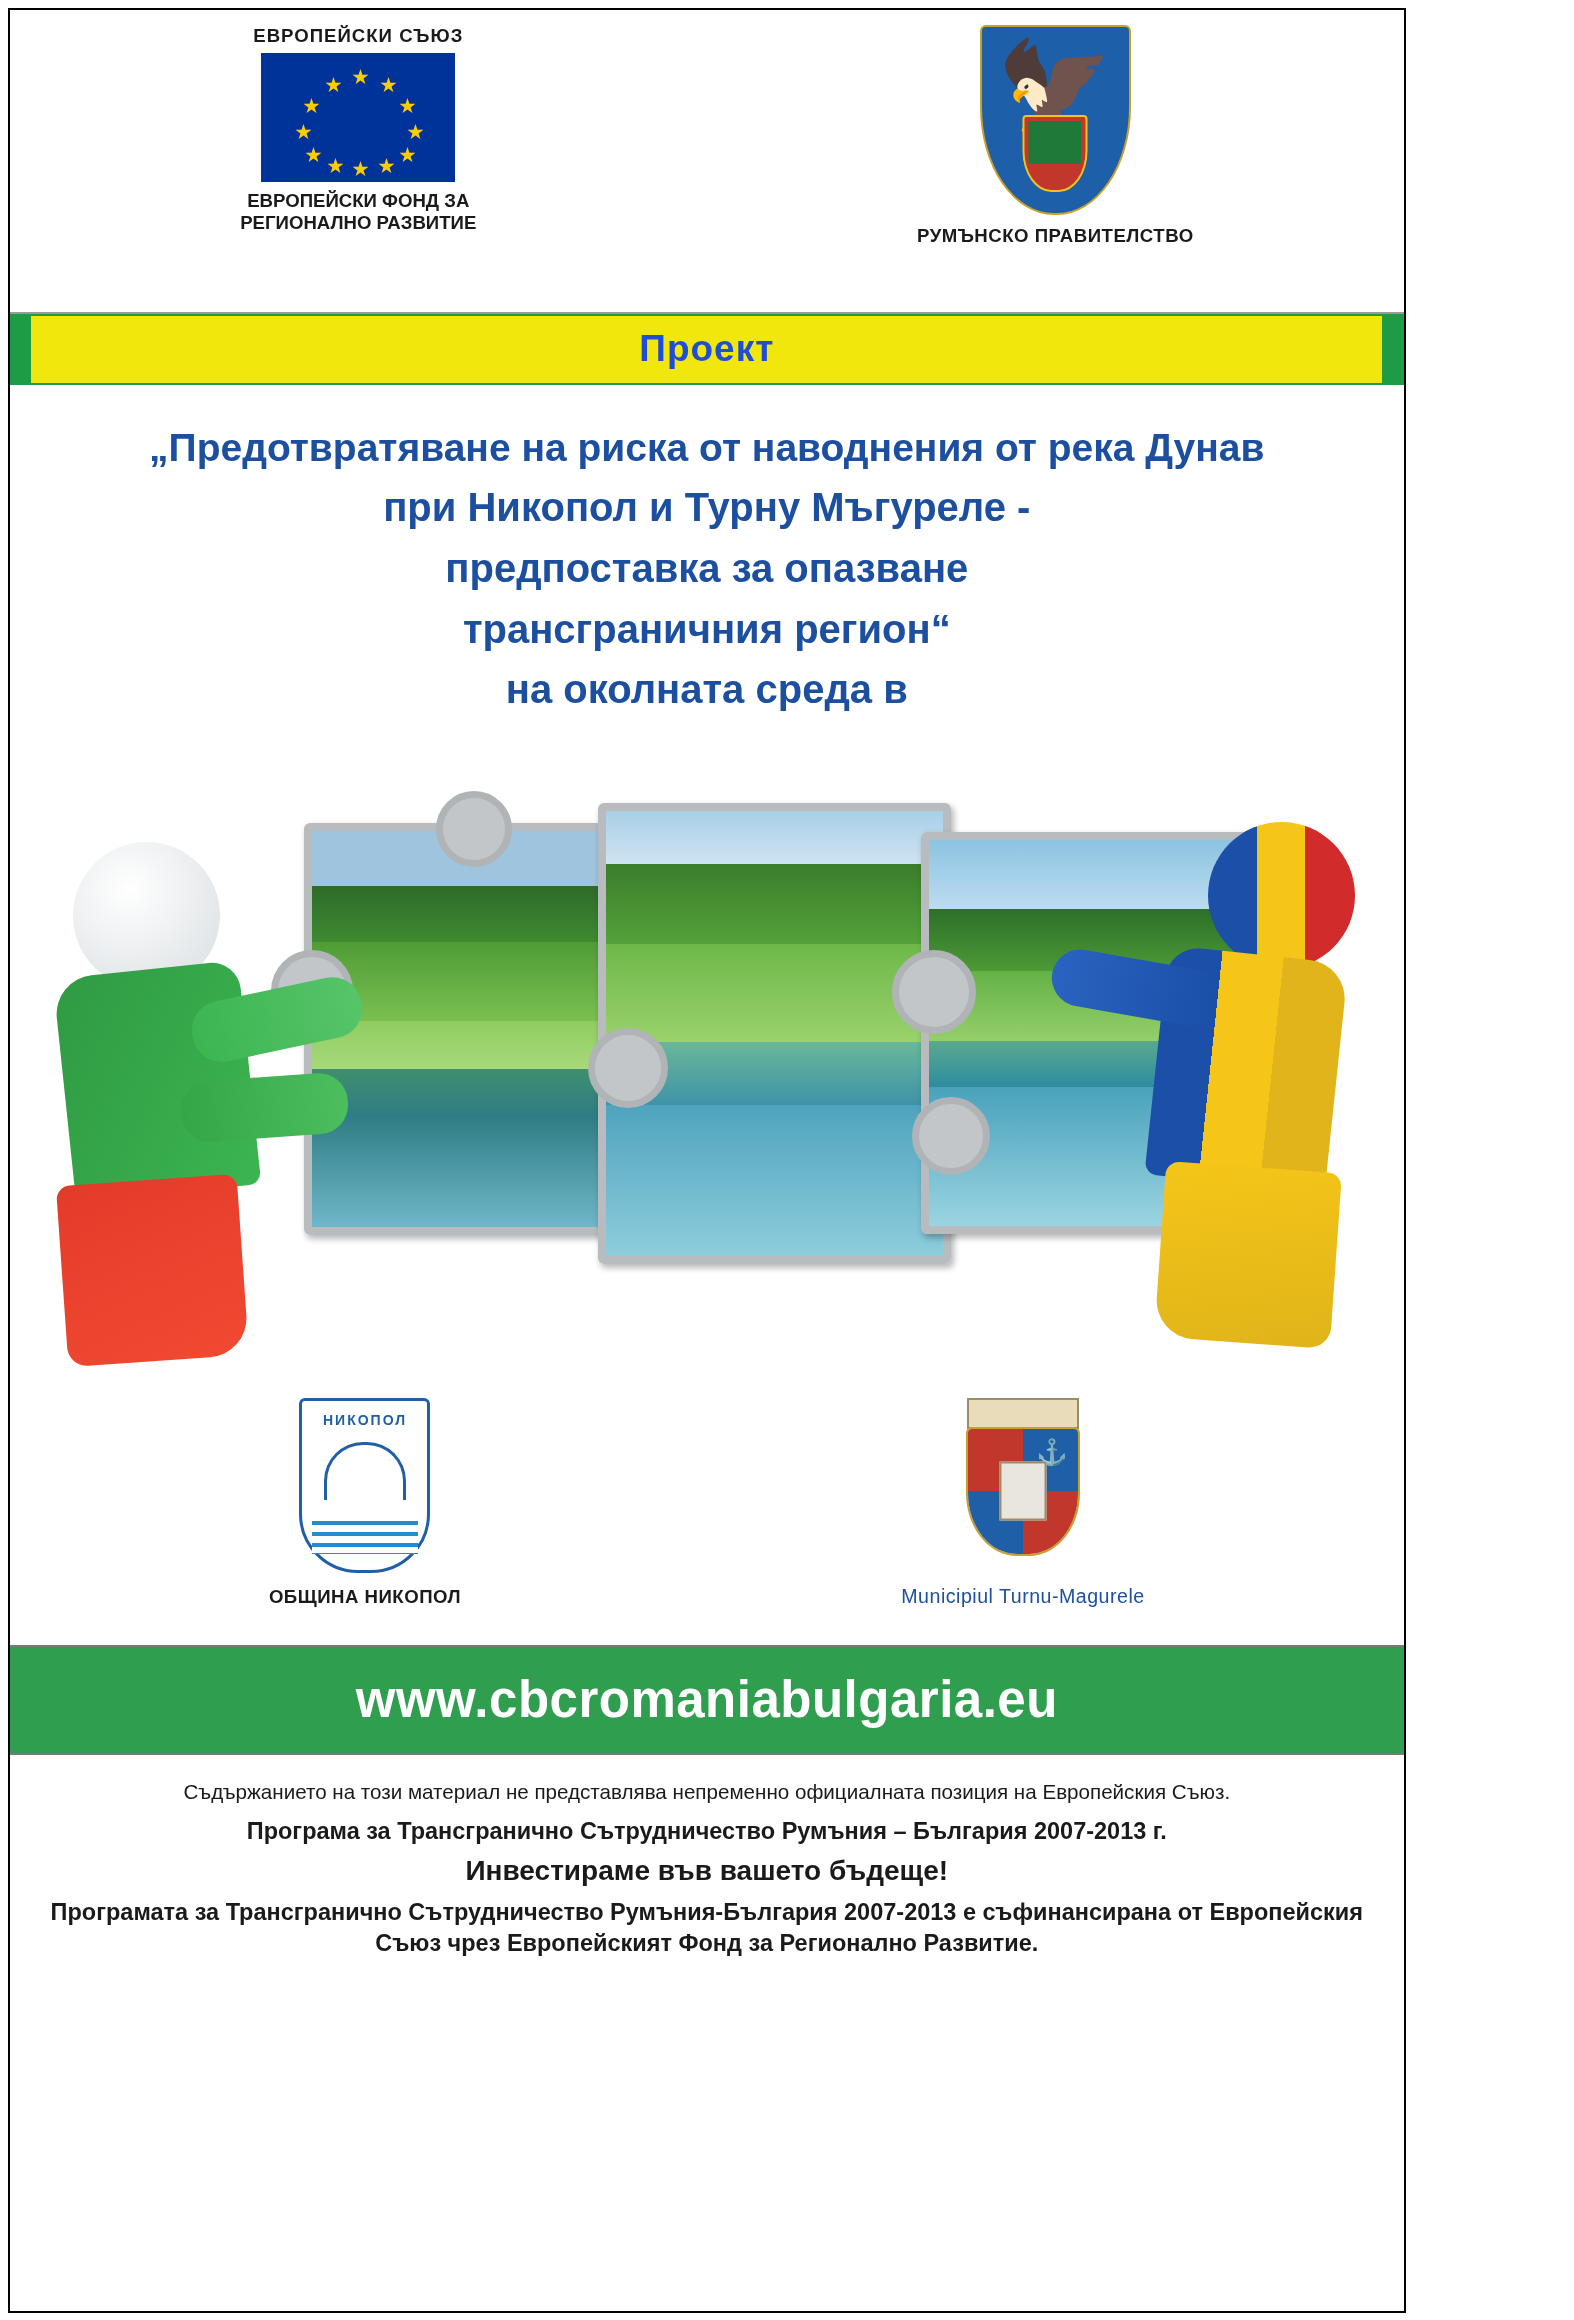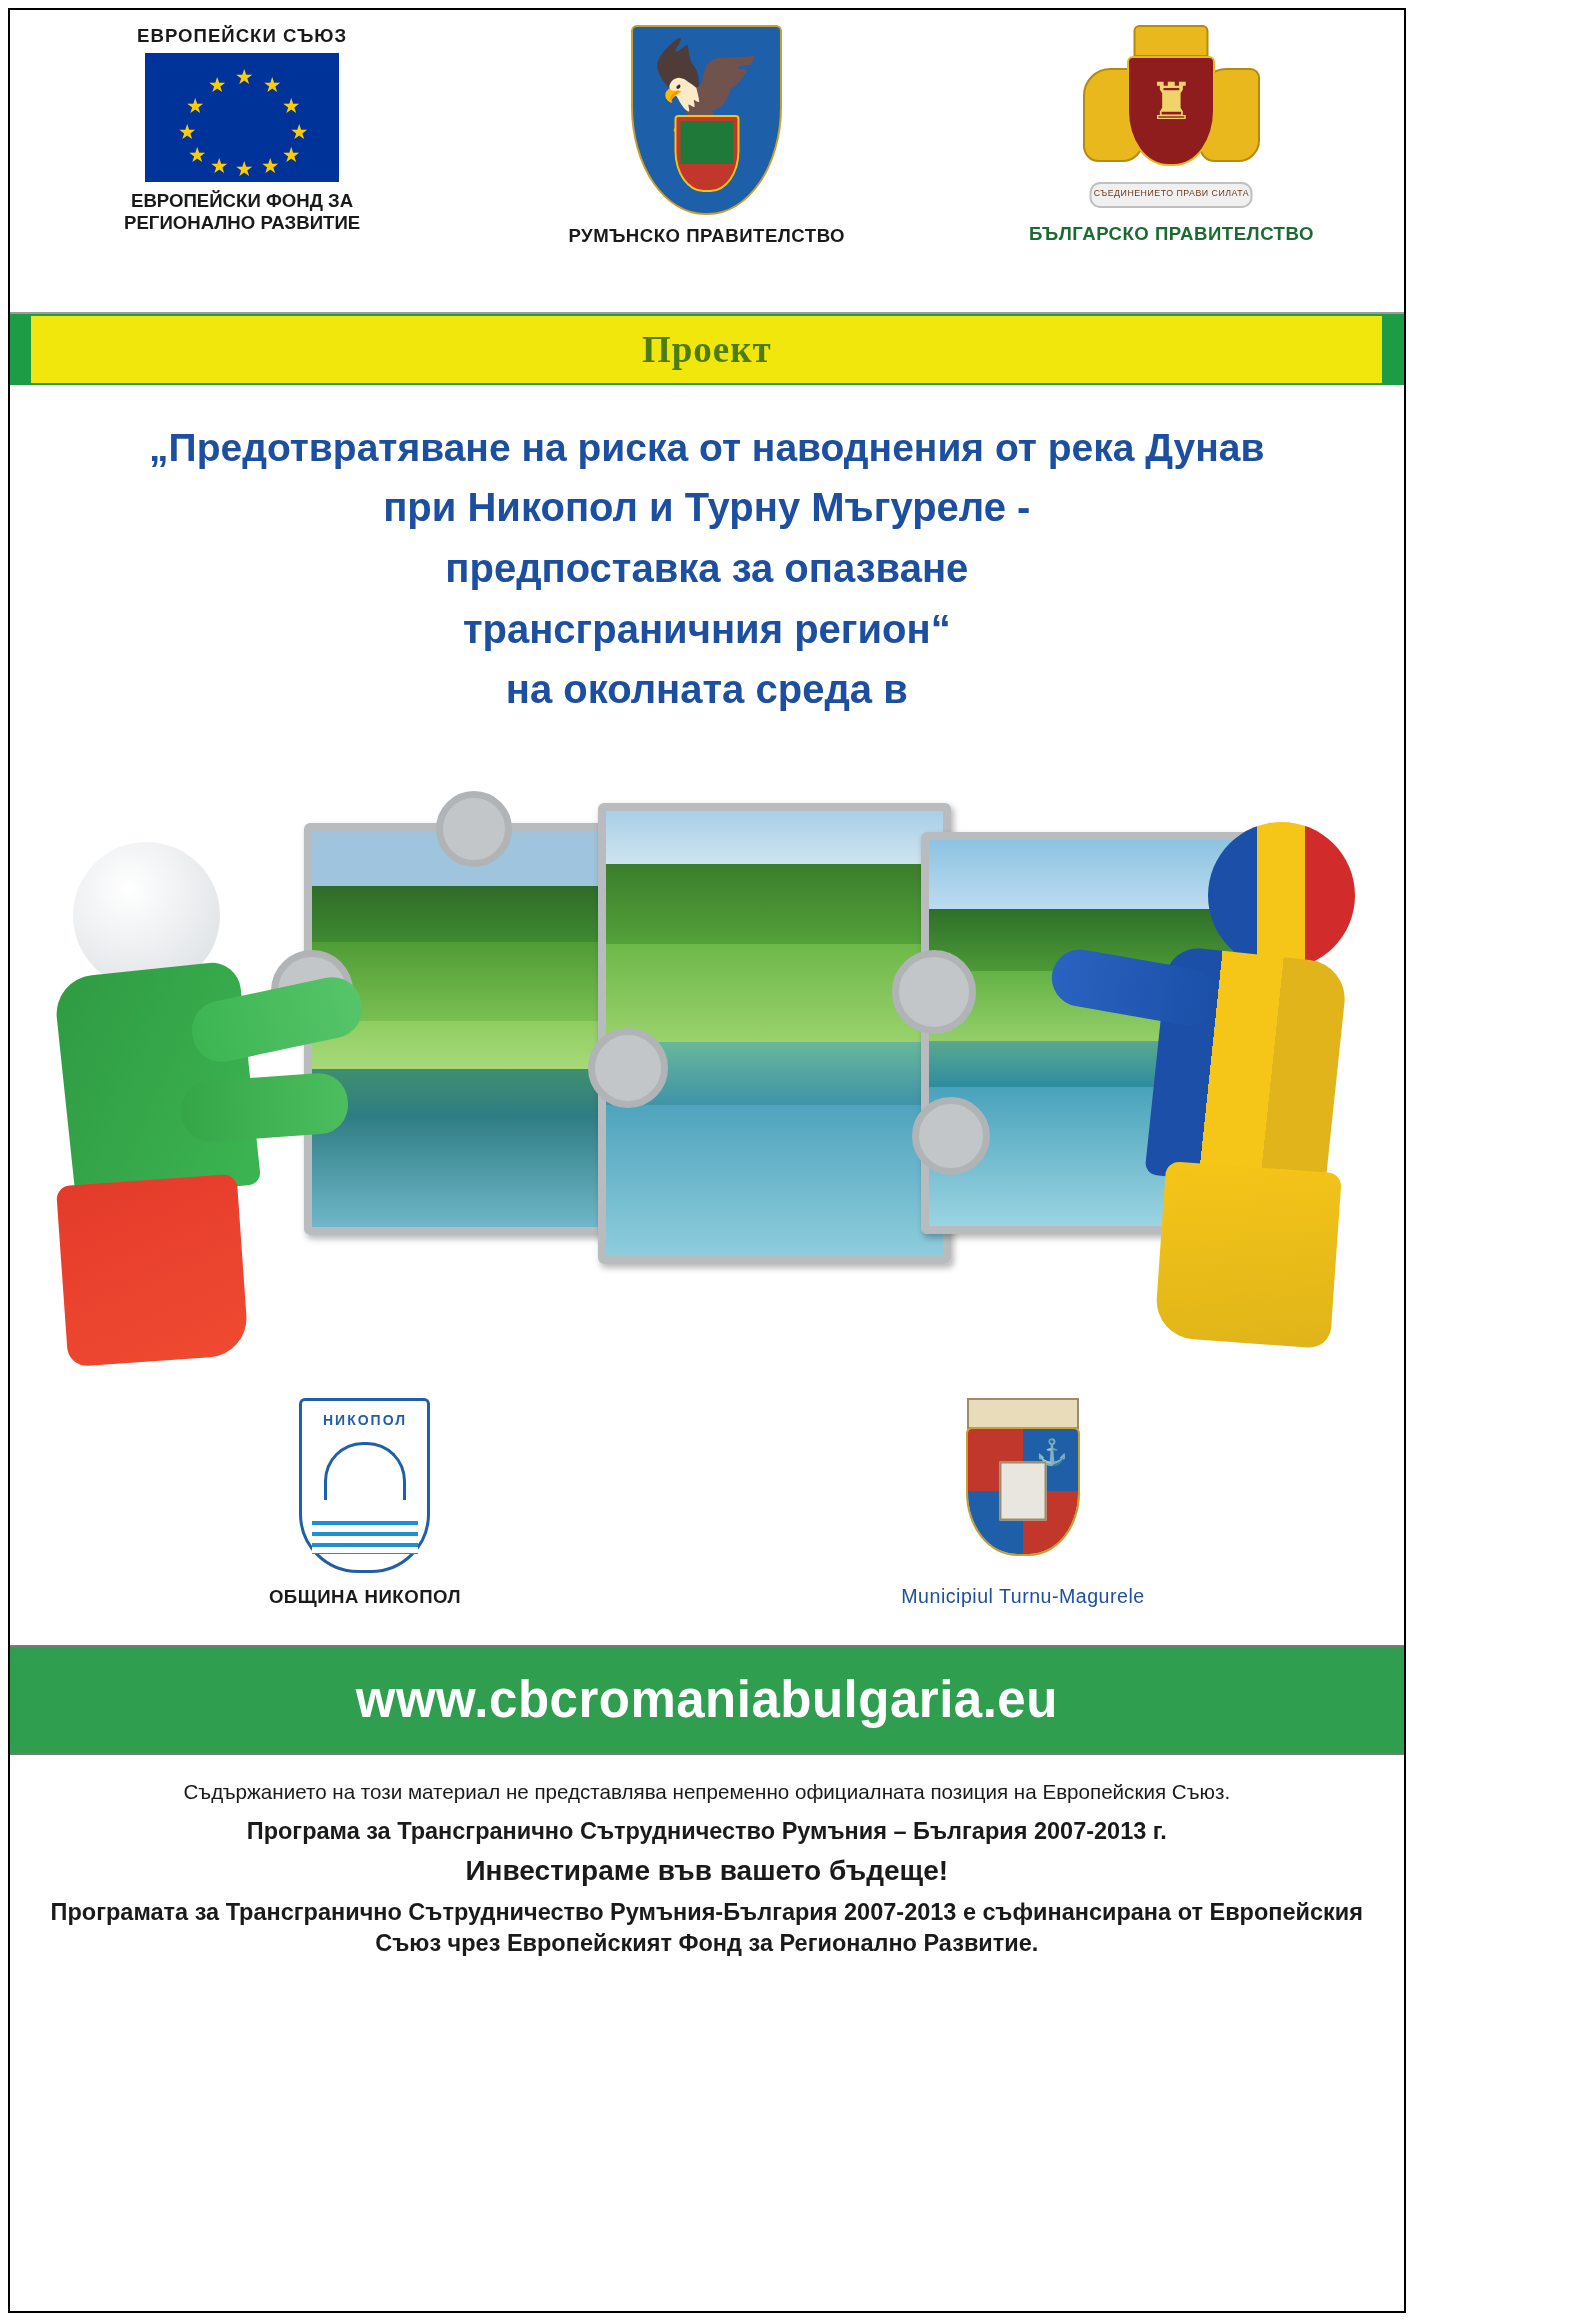--- a/index.html
+++ b/index.html
@@ -190,23 +190,22 @@
     background: #f2e70c;
     display: flex;
     align-items: center;
     justify-content: center;
     border-top: 2.9px solid #1e9b45;
     border-bottom: 2.9px solid #1e9b45;
   }
   .banner-text {
     font-size: 37px;
     font-weight: bold;
-    color: #4d7c0f;
+    color: #1d4ed8;
     letter-spacing: 1px;
-    font-family: Liberation Serif, serif;
   }
 
   
   .title-block {
     padding: 33px 59px 7.8px 59px;
     text-align: center;
   }
   .title-line {
     font-size: 40px;
     font-weight: bold;
@@ -541,30 +540,20 @@
     </div>
 
     <div class="logo-block">
       <div class="ro-shield">
         <div class="ro-eagle">🦅</div>
         <div class="ro-inner"></div>
       </div>
       <div class="coat-caption ro-caption">РУМЪНСКО ПРАВИТЕЛСТВО</div>
     </div>
 
-    <div class="logo-block">
-      <div class="bg-coat">
-        <div class="bg-crown"></div>
-        <div class="bg-lion left"></div>
-        <div class="bg-lion right"></div>
-        <div class="bg-shield"></div>
-        <div class="bg-ribbon">СЪЕДИНЕНИЕТО ПРАВИ СИЛАТА</div>
-      </div>
-      <div class="coat-caption bg-caption">БЪЛГАРСКО ПРАВИТЕЛСТВО</div>
-    </div>
   </div>
 
   <div class="banner-wrap">
     <div class="banner-side"></div>
     <div class="banner">
       <span class="banner-text">Проект</span>
     </div>
     <div class="banner-side"></div>
   </div>
 

